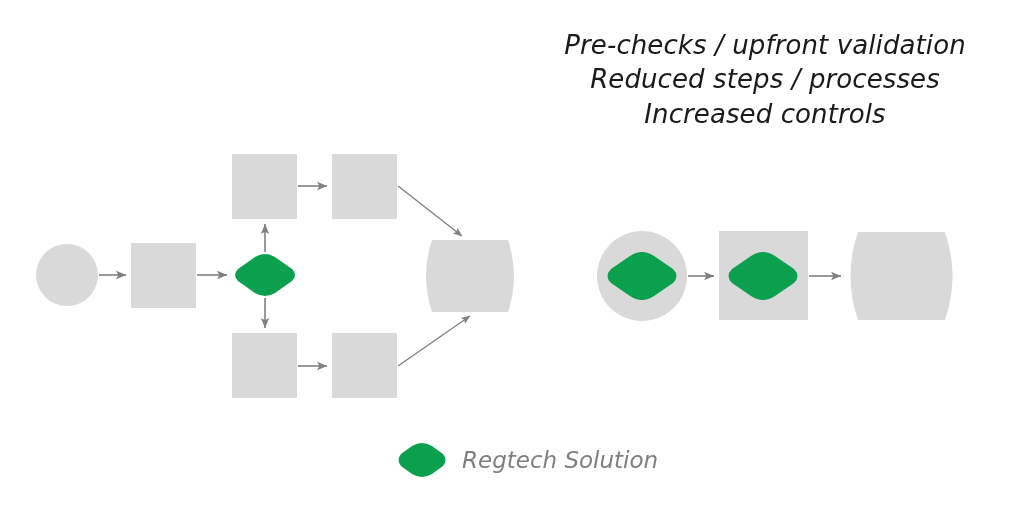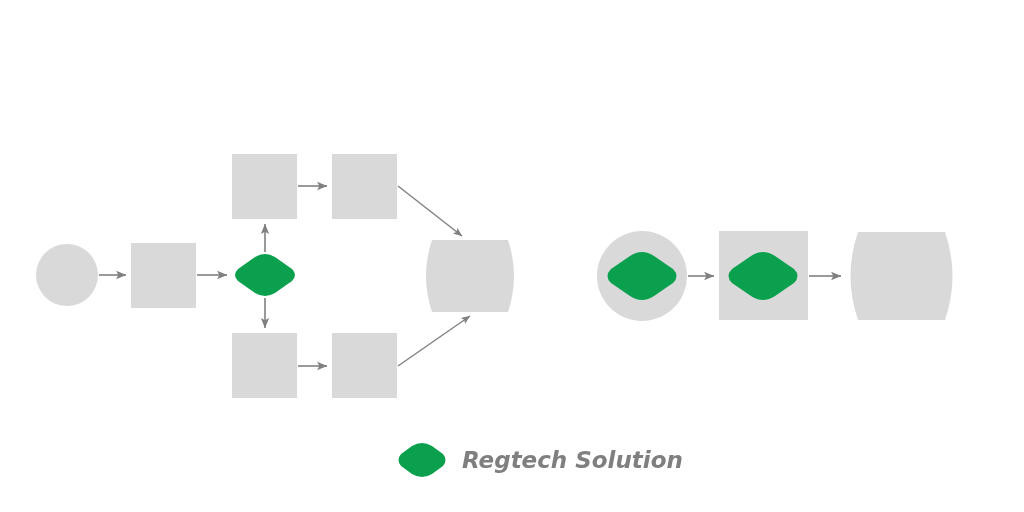--- a/index.html
+++ b/index.html
@@ -46,41 +46,44 @@
   #legend {
     position: absolute;
     left: 396px;
     top: 440px;
     display: flex;
     align-items: center;
     gap: 14px;
   }
   #legend-label {
     font-style: italic;
-    font-weight: 700;
+    font-weight: 400;
     font-size: 23px;
     color: #7f7f7f;
     font-family: "DejaVu Sans", sans-serif;
     white-space: nowrap;
   }
   svg.shape-layer {
     position: absolute;
     left: 0;
     top: 0;
     width: 1024px;
     height: 512px;
     overflow: visible;
   }
 </style>
 </head>
 <body>
 
 <div id="stage">
 
 
+  <div class="panel-title" id="title-right">Pre-checks / upfront validation
+Reduced steps / processes
+Increased controls</div>
 
   <svg class="shape-layer" viewBox="0 0 1024 512">
     <defs>
       <marker id="arrowhead" markerWidth="7" markerHeight="7" refX="6.2" refY="3" orient="auto" markerUnits="strokeWidth">
         <path d="M0,0.4 L6.4,3 L0,5.6 L1.4,3 Z" fill="#808080"></path>
       </marker>
     </defs>
 
     <g>
 

